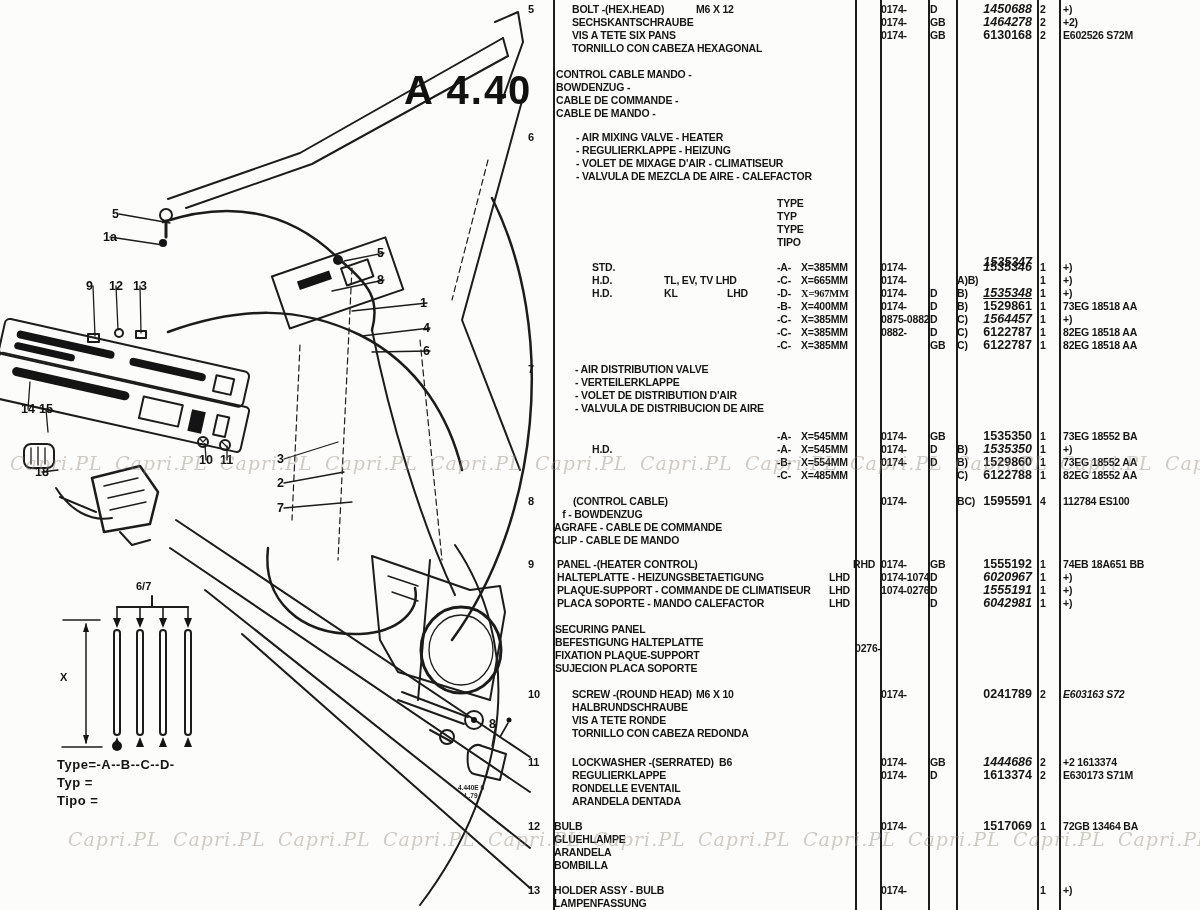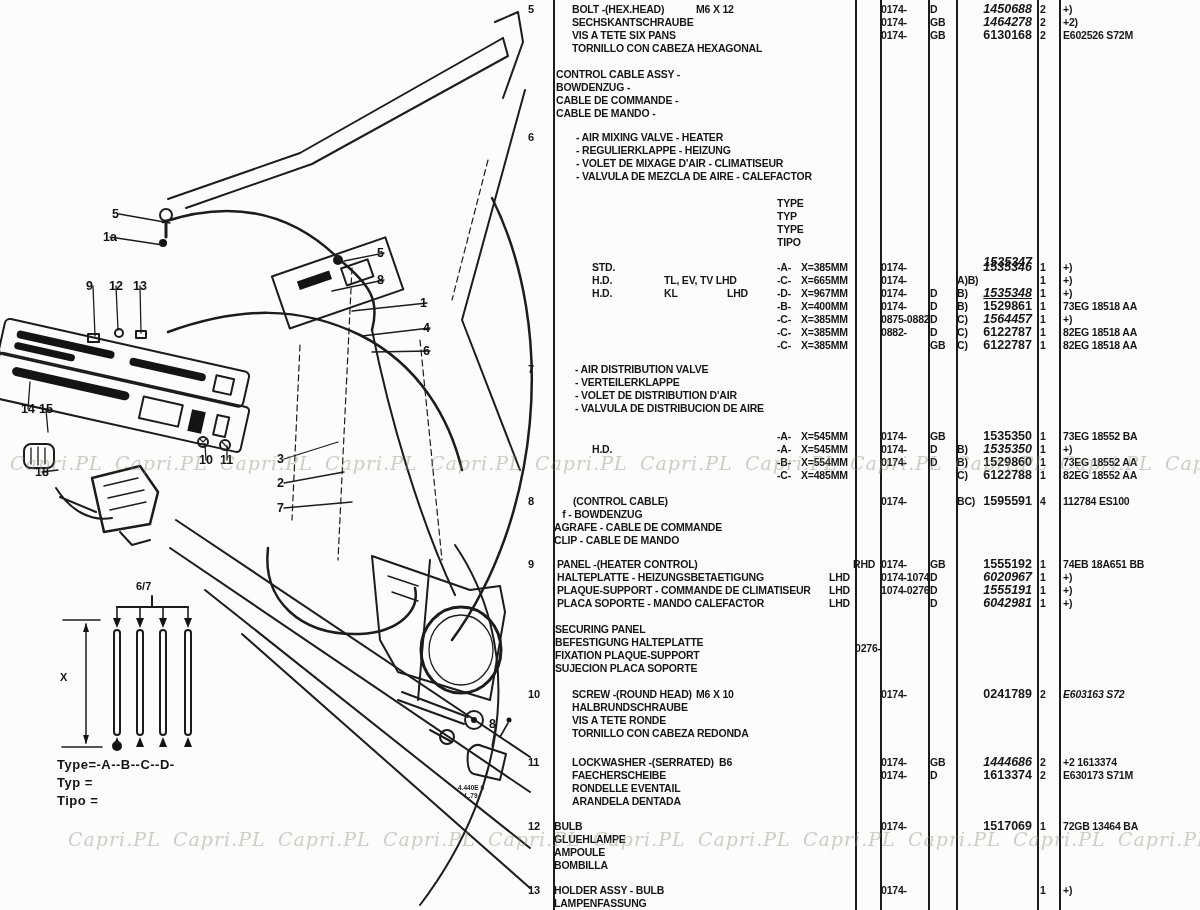--- a/index.html
+++ b/index.html
@@ -170,20 +170,21 @@
         <text x="277" y="463" fill="#111" stroke="none" font-size="12.5" font-weight="800" font-family="&quot;Liberation Sans&quot;,sans-serif">3</text>
         <line x1="284" y1="483" x2="344" y2="472" stroke="#1c1c1c" stroke-width="1.3"></line>
         <text x="277" y="487" fill="#111" stroke="none" font-size="12.5" font-weight="800" font-family="&quot;Liberation Sans&quot;,sans-serif">2</text>
         <line x1="284" y1="508" x2="352" y2="502" stroke="#1c1c1c" stroke-width="1.3"></line>
         <text x="277" y="512" fill="#111" stroke="none" font-size="12.5" font-weight="800" font-family="&quot;Liberation Sans&quot;,sans-serif">7</text>
         <line x1="496" y1="724" x2="492" y2="746" stroke="#1c1c1c" stroke-width="1.3"></line>
         <text x="489" y="728" fill="#111" stroke="none" font-size="12.5" font-weight="800" font-family="&quot;Liberation Sans&quot;,sans-serif">8</text>
       </g>
   </svg>
 
+  <div class="title">A 4.40</div>
 
   <div class="mini" style="left:136px;top:580px;">6/7</div>
   <div class="mini" style="left:60px;top:671px;">X</div>
 
   <div class="legend-line" style="top:757px;">Type=-A--B--C--D-</div>
   <div class="legend-line" style="top:775px;">Typ  =</div>
   <div class="legend-line" style="top:793px;">Tipo =</div>
 
   <div class="figcode">
     <div>4.440E 6</div>
@@ -240,21 +241,21 @@
       <div class="c" style="left: 881px; top: 16px;">0174-</div>
       <div class="c" style="left: 930px; top: 16px;">GB</div>
       <div class="c part it" style="left: 960px; top: 16px; width: 72px;">1464278</div>
       <div class="c" style="left: 1040px; top: 16px;">2</div>
       <div class="c" style="left: 1063px; top: 16px;">+2)</div>
       <div class="c" style="left: 881px; top: 29px;">0174-</div>
       <div class="c" style="left: 930px; top: 29px;">GB</div>
       <div class="c part" style="left: 960px; top: 29px; width: 72px;">6130168</div>
       <div class="c" style="left: 1040px; top: 29px;">2</div>
       <div class="c" style="left: 1063px; top: 29px;">E602526 S72M</div>
-      <div class="c" style="left: 556px; top: 68px;">CONTROL CABLE ASSY -</div>
+      <div class="c" style="left: 556px; top: 68px;">CONTROL CABLE MANDO -</div>
       <div class="c" style="left: 556px; top: 81px;">BOWDENZUG -</div>
       <div class="c" style="left: 556px; top: 94px;">CABLE DE COMMANDE -</div>
       <div class="c" style="left: 556px; top: 107px;">CABLE DE MANDO -</div>
       <div class="c no" style="left: 528px; top: 131px;">6</div>
       <div class="c" style="left: 576px; top: 131px;">- AIR MIXING VALVE - HEATER</div>
       <div class="c" style="left: 576px; top: 144px;">- REGULIERKLAPPE - HEIZUNG</div>
       <div class="c" style="left: 576px; top: 157px;">- VOLET DE MIXAGE D'AIR - CLIMATISEUR</div>
       <div class="c" style="left: 576px; top: 170px;">- VALVULA DE MEZCLA DE AIRE - CALEFACTOR</div>
       <div class="c" style="left: 777px; top: 197px;">TYPE</div>
       <div class="c" style="left: 777px; top: 210px;">TYP</div>
@@ -273,21 +274,21 @@
       <div class="c" style="left: 801px; top: 274px;">X=665MM</div>
       <div class="c" style="left: 881px; top: 274px;">0174-</div>
       <div class="c" style="left: 957px; top: 274px;">A)B)</div>
       <div class="c part it" style="left: 960px; top: 256px; width: 72px;">1535347</div>
       <div class="c" style="left: 1040px; top: 274px;">1</div>
       <div class="c" style="left: 1063px; top: 274px;">+)</div>
       <div class="c" style="left: 592px; top: 287px;">H.D.</div>
       <div class="c" style="left: 664px; top: 287px;">KL</div>
       <div class="c" style="left: 727px; top: 287px;">LHD</div>
       <div class="c" style="left: 777px; top: 287px;">-D-</div>
-      <div class="c" style="left: 801px; top: 287px;">X=967MM</div>
+      <div class="c" style="left: 801px; top: 287px; font-family: Liberation Serif, serif;">X=967MM</div>
       <div class="c" style="left: 881px; top: 287px;">0174-</div>
       <div class="c" style="left: 930px; top: 287px;">D</div>
       <div class="c" style="left: 957px; top: 287px;">B)</div>
       <div class="c part it" style="left: 960px; top: 287px; width: 72px; text-decoration: underline;">1535348</div>
       <div class="c" style="left: 1040px; top: 287px;">1</div>
       <div class="c" style="left: 1063px; top: 287px;">+)</div>
       <div class="c" style="left: 777px; top: 300px;">-B-</div>
       <div class="c" style="left: 801px; top: 300px;">X=400MM</div>
       <div class="c" style="left: 881px; top: 300px;">0174-</div>
       <div class="c" style="left: 930px; top: 300px;">D</div>
@@ -401,38 +402,38 @@
       <div class="c" style="left: 572px; top: 701px;">HALBRUNDSCHRAUBE</div>
       <div class="c" style="left: 572px; top: 714px;">VIS A TETE RONDE</div>
       <div class="c" style="left: 572px; top: 727px;">TORNILLO CON CABEZA REDONDA</div>
       <div class="c" style="left: 696px; top: 688px;">M6 X 10</div>
       <div class="c" style="left: 881px; top: 688px;">0174-</div>
       <div class="c part" style="left: 960px; top: 688px; width: 72px;">0241789</div>
       <div class="c" style="left: 1040px; top: 688px;">2</div>
       <div class="c" style="left: 1063px; top: 688px; font-style: italic;">E603163 S72</div>
       <div class="c no" style="left: 528px; top: 756px;">11</div>
       <div class="c" style="left: 572px; top: 756px;">LOCKWASHER -(SERRATED)</div>
-      <div class="c" style="left: 572px; top: 769px;">FAECHERSCHEIBE</div>
+      <div class="c" style="left: 572px; top: 769px;">REGULIERKLAPPE</div>
       <div class="c" style="left: 572px; top: 782px;">RONDELLE EVENTAIL</div>
       <div class="c" style="left: 572px; top: 795px;">ARANDELA DENTADA</div>
       <div class="c" style="left: 719px; top: 756px;">B6</div>
       <div class="c" style="left: 881px; top: 756px;">0174-</div>
       <div class="c" style="left: 930px; top: 756px;">GB</div>
       <div class="c part it" style="left: 960px; top: 756px; width: 72px;">1444686</div>
       <div class="c" style="left: 1040px; top: 756px;">2</div>
       <div class="c" style="left: 1063px; top: 756px;">+2 1613374</div>
       <div class="c" style="left: 881px; top: 769px;">0174-</div>
       <div class="c" style="left: 930px; top: 769px;">D</div>
       <div class="c part" style="left: 960px; top: 769px; width: 72px;">1613374</div>
       <div class="c" style="left: 1040px; top: 769px;">2</div>
       <div class="c" style="left: 1063px; top: 769px;">E630173 S71M</div>
       <div class="c no" style="left: 528px; top: 820px;">12</div>
       <div class="c" style="left: 554px; top: 820px;">BULB</div>
       <div class="c" style="left: 554px; top: 833px;">GLUEHLAMPE</div>
-      <div class="c" style="left: 554px; top: 846px;">AMPOULE</div>
+      <div class="c" style="left: 554px; top: 846px;">ARANDELA</div>
       <div class="c" style="left: 554px; top: 859px;">BOMBILLA</div>
       <div class="c" style="left: 881px; top: 820px;">0174-</div>
       <div class="c part" style="left: 960px; top: 820px; width: 72px;">1517069</div>
       <div class="c" style="left: 1040px; top: 820px;">1</div>
       <div class="c" style="left: 1063px; top: 820px;">72GB 13464 BA</div>
       <div class="c no" style="left: 528px; top: 884px;">13</div>
       <div class="c" style="left: 554px; top: 884px;">HOLDER ASSY - BULB</div>
       <div class="c" style="left: 554px; top: 897px;">LAMPENFASSUNG</div>
       <div class="c" style="left: 881px; top: 884px;">0174-</div>
       <div class="c part it" style="left: 960px; top: 936px; width: 72px;">6022097</div>

